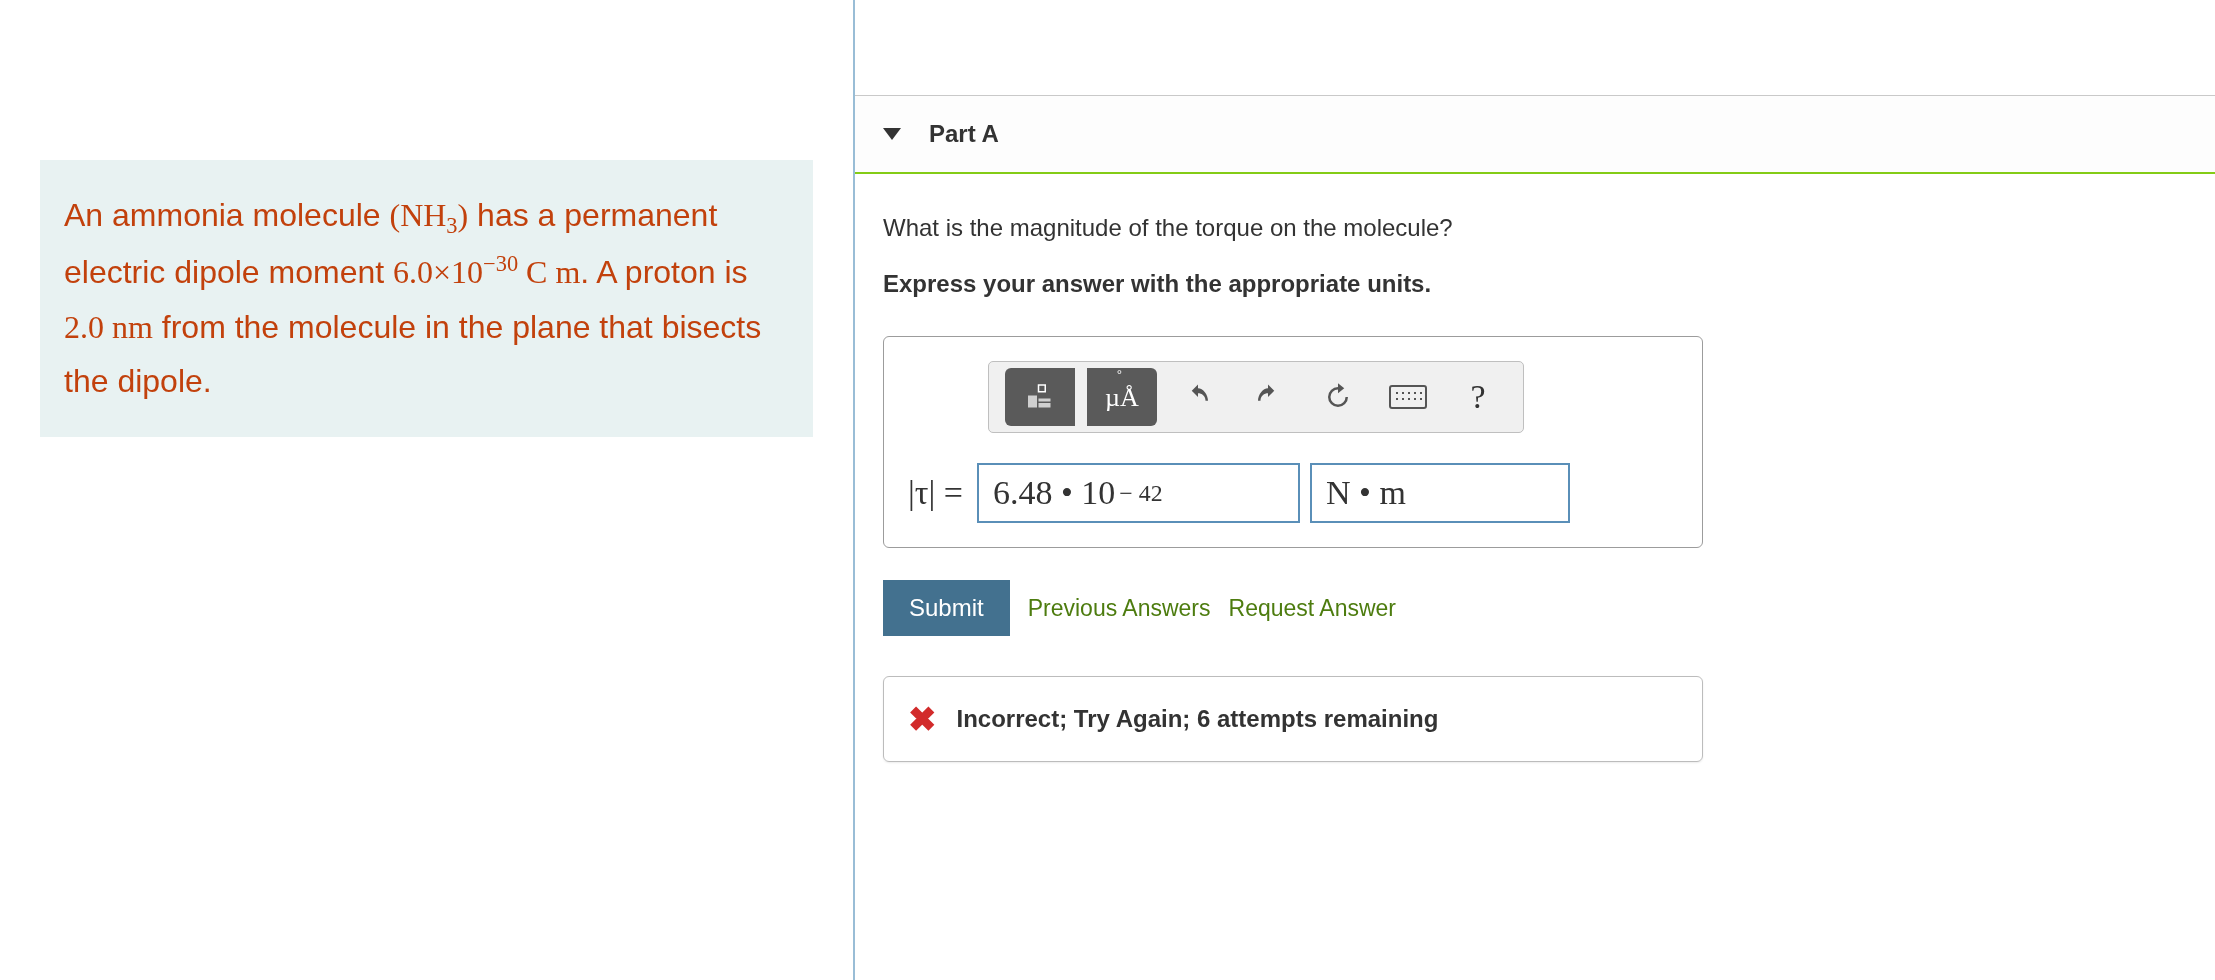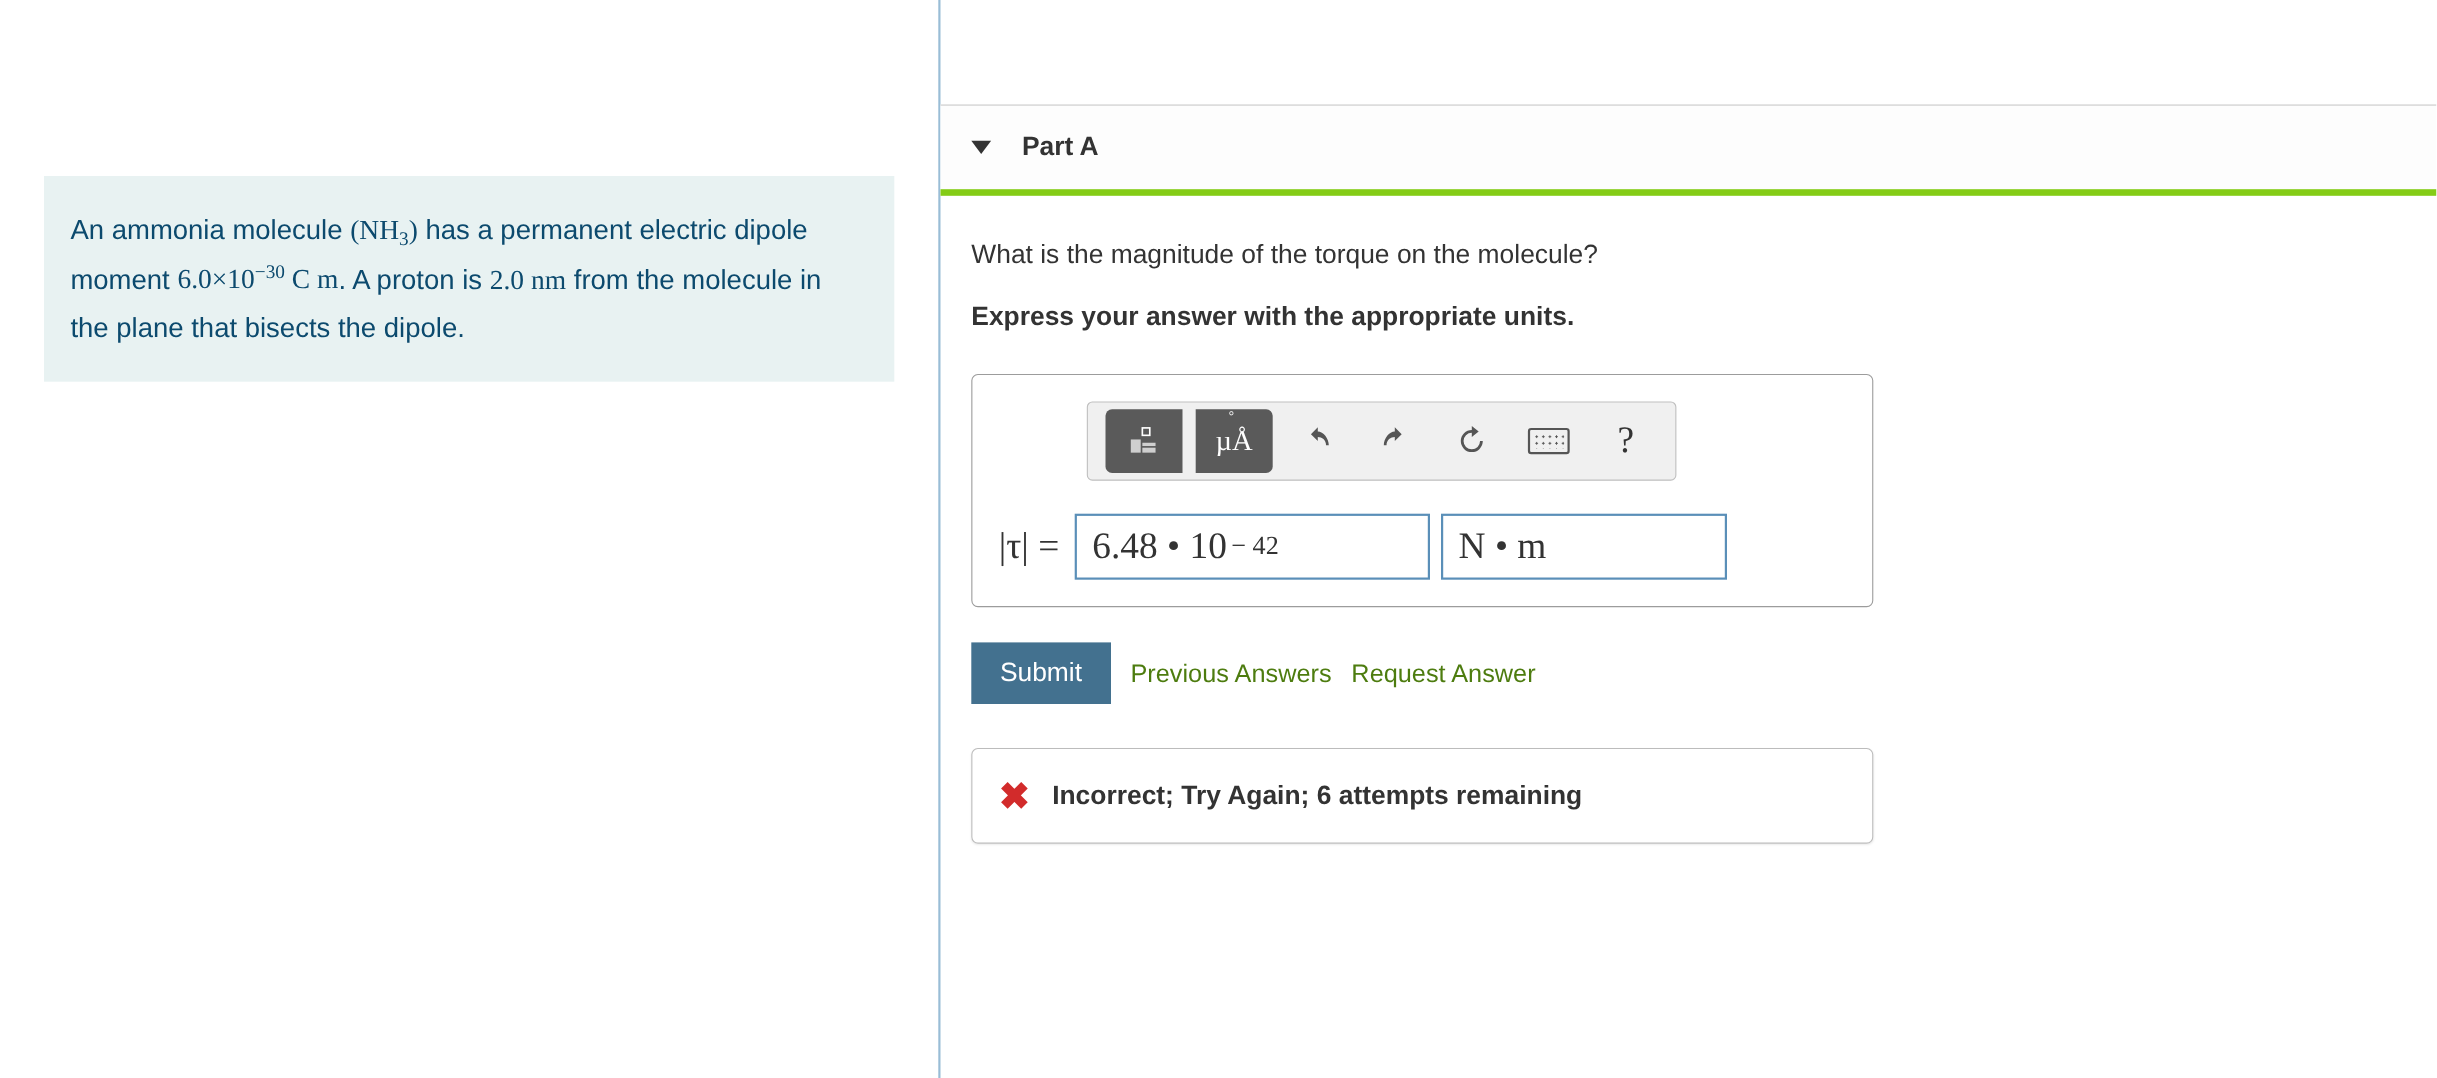--- a/index.html
+++ b/index.html
@@ -22,31 +22,31 @@
     padding: 40px 40px 0 40px;
   }
   .right-pane {
     flex: 1;
     padding: 0;
   }
   .problem-box {
     background: #e8f2f2;
     padding: 28px 30px 28px 24px;
     margin-top: 120px;
-    font-size: 25px;
+    font-size: 32px;
     line-height: 1.7;
-    color: #0c4a6e;
+    color: #c2410c;
   }
   .problem-box .formula { font-family: "Times New Roman", serif; }
   .sup { vertical-align: super; font-size: 0.7em; }
   .sub { vertical-align: sub; font-size: 0.7em; }
   .part-header {
     margin-top: 95px;
     border-top: 1px solid #c9c9c9;
-    border-bottom: 6px solid #84cc16;
+    border-bottom: 2px solid #84cc16;
     background: #fdfdfd;
     display: flex;
     align-items: center;
     padding: 24px 28px;
     font-size: 24px;
   }
   .part-header .tri {
     display: inline-block;
     width: 0; height: 0;
     border-left: 9px solid transparent;

